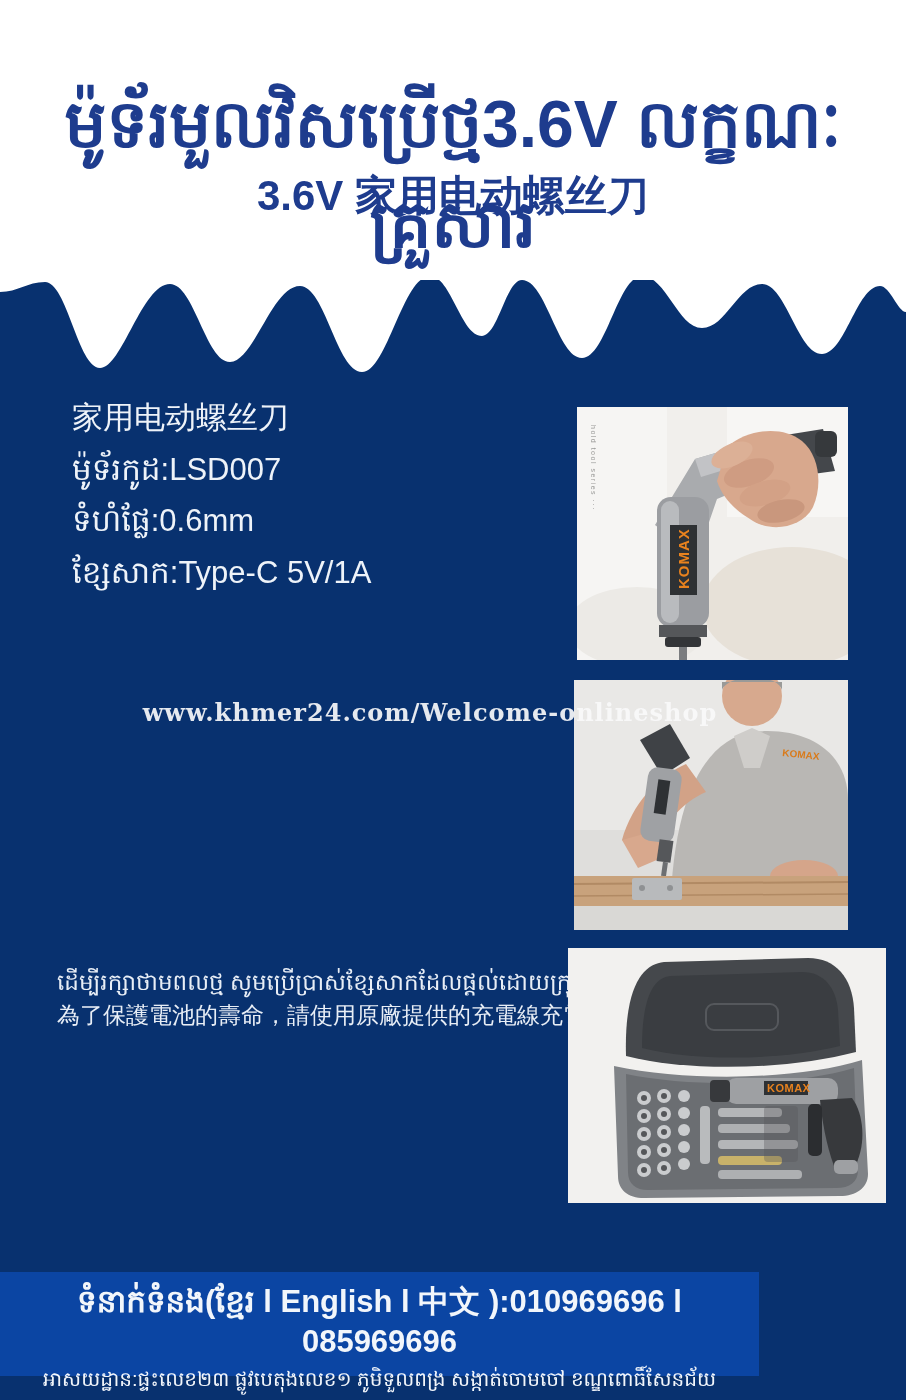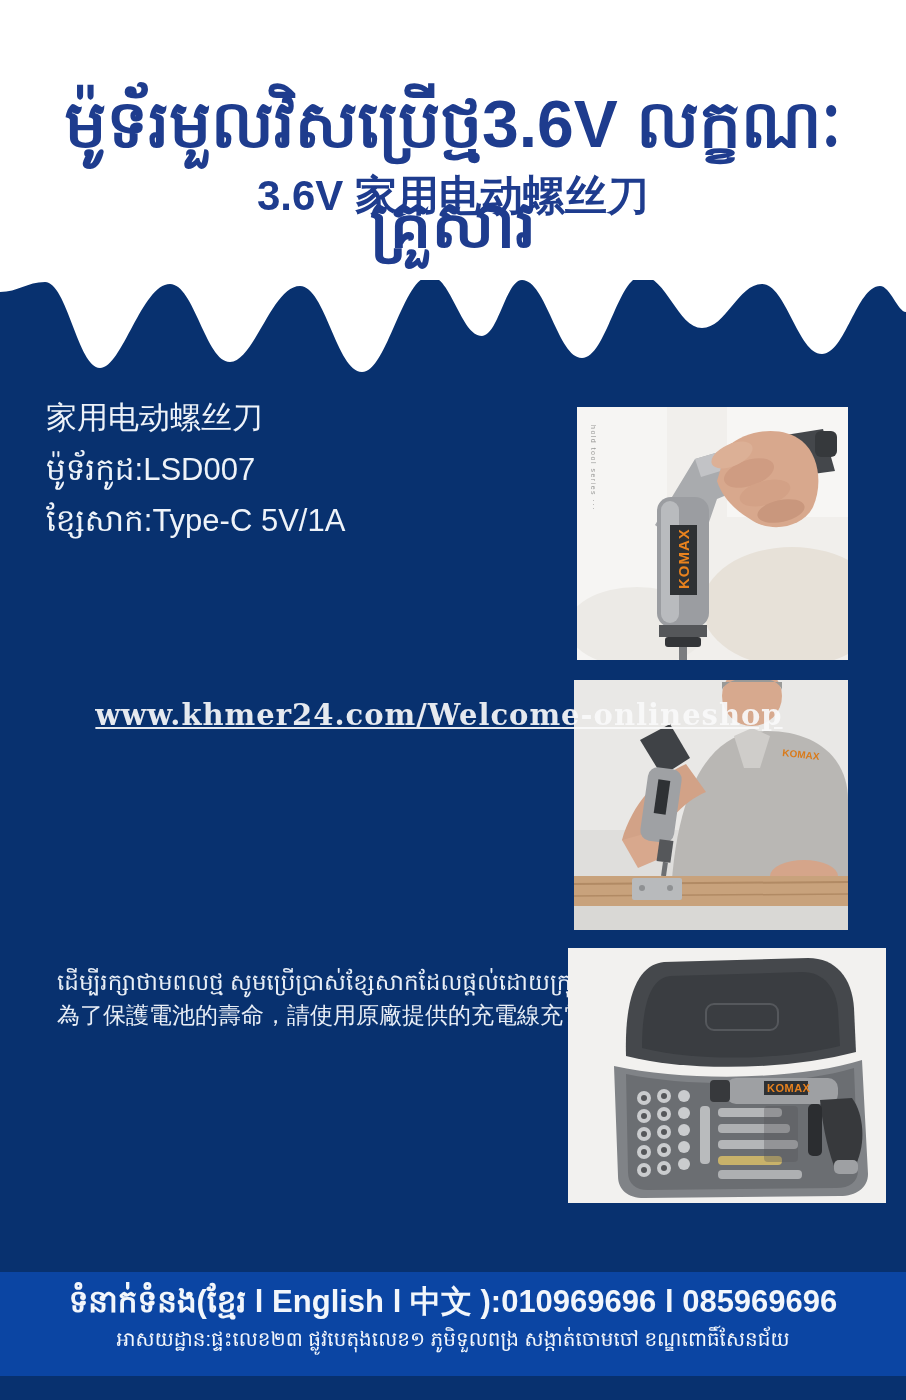--- a/index.html
+++ b/index.html
@@ -17,44 +17,44 @@
   }
   .title-chinese{
     position:absolute;left:0;top:168px;width:906px;text-align:center;
     font-size:42px;font-weight:bold;color:#1e3c8e;line-height:56px;
   }
   
   .navy-bg{position:absolute;left:0;top:270px;width:906px;height:1130px;background:#08316f;}
   .drip{position:absolute;left:0;top:270px;width:906px;height:112px;z-index:3;}
   
   .specs{
-    position:absolute;left:46px;top:392px;width:520px;z-index:4;
+    position:absolute;left:72px;top:392px;width:520px;z-index:4;
     color:#eef3f9;font-size:31px;line-height:51.5px;font-weight:500;
     white-space:nowrap;
   }
   .note{
     position:absolute;left:57px;top:966px;width:560px;z-index:4;
     color:#e8eef6;font-size:23px;line-height:33px;font-weight:400;
     white-space:nowrap;
   }
   
   .watermark{
-    position:absolute;left:439px;top:698px;transform:translateX(-50%);z-index:6;
+    position:absolute;left:430px;top:698px;transform:translateX(-50%);z-index:6;
     font-family:"DejaVu Serif","Liberation Serif",serif;
-    font-size:29px;font-weight:600;color:rgba(248,248,250,0.92);
-    letter-spacing:1px;white-space:nowrap;text-decoration:underline;
+    font-size:24px;font-weight:600;color:rgba(248,248,250,0.92);
+    letter-spacing:1px;white-space:nowrap;
   }
   
   .photo{position:absolute;z-index:4;display:block;}
   .photo-1{left:577px;top:407px;width:271px;height:253px;}
   .photo-2{left:574px;top:680px;width:274px;height:250px;}
   .photo-3{left:568px;top:948px;width:318px;height:255px;}
   
   .footer{
-    position:absolute;left:0;top:1272px;width:906px;height:104px;background:#0b45a3;z-index:5;
+    position:absolute;left:0;top:1272px;width:759px;height:104px;background:#0b45a3;z-index:5;
     color:#f2f6fb;text-align:center;
   }
   .footer-contact{margin-top:10px;font-size:31px;font-weight:600;line-height:40px;}
   .footer-address{font-size:20px;font-weight:500;line-height:34px;}
 </style>
 </head>
 <body>
 
 <div class="poster">
 
@@ -81,20 +81,21 @@
       C272,16 254,92 230,92
       C206,92 194,14 170,14
       C142,14 122,98 100,98
       C78,98 67,12 45,12
       C27,12 18,22 0,22 Z"></path>
   </svg>
 
   <div class="specs">
     <div>家用电动螺丝刀</div>
     <div>ម៉ូទ័រកូដ:LSD007</div>
+    <div>ទំហំផ្លែ:0.6mm</div>
     <div>ខ្សែសាក:Type-C 5V/1A</div>
   </div>
 
   <div class="note">
     <div>ដើម្បីរក្សាថាមពលថ្ម សូមប្រើប្រាស់ខ្សែសាកដែលផ្តល់ដោយក្រុមហ៊ុន</div>
     <div>為了保護電池的壽命，請使用原廠提供的充電線充電。</div>
   </div>
 
   <div class="watermark">www.khmer24.com/Welcome-onlineshop</div>
 

